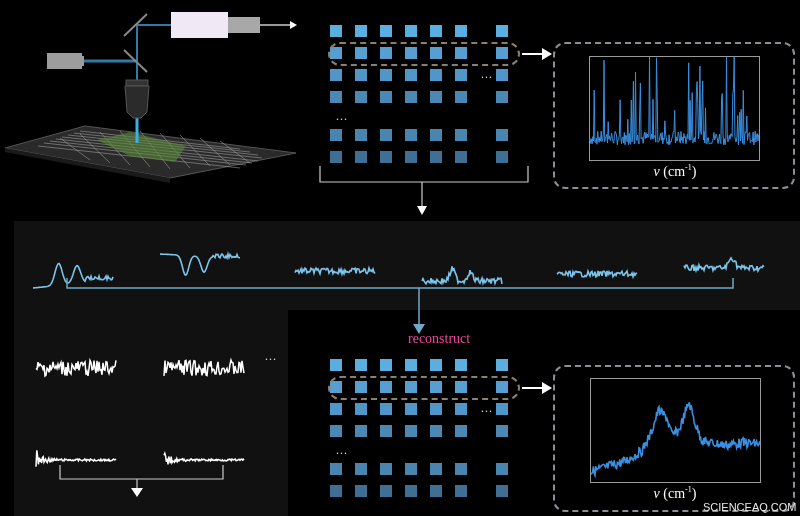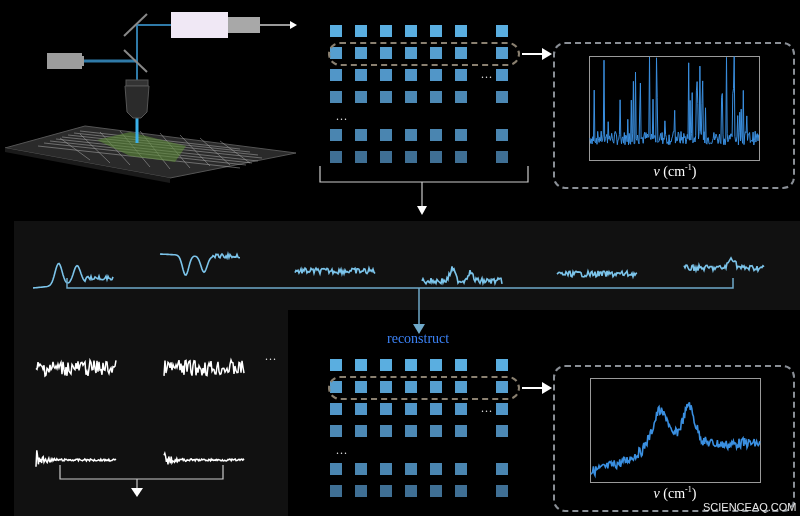--- a/index.html
+++ b/index.html
@@ -5,21 +5,21 @@
   html,body{margin:0;padding:0;background:#000;}
   body{width:800px;height:516px;position:relative;overflow:hidden;font-family:"Liberation Serif",serif;}
   .abs{position:absolute;}
   .panel{background:#111111;}
   .grid-sq{position:absolute;width:12px;height:12px;}
   .dashed-box{position:absolute;border:2px dashed #8a8f96;border-radius:12px;}
   .row-pill{position:absolute;border:2px dashed #8a8070;border-radius:12px;}
   .plot-frame{position:absolute;border:1px solid #9a9a9a;}
   .axis-label{position:absolute;color:#fff;font-size:14px;text-align:center;}
   .dots{position:absolute;color:#ddd;font-size:12px;letter-spacing:1px;line-height:8px;}
-  .label-recon{position:absolute;color:#3b82f6;font-size:14px;}
+  .label-recon{position:absolute;color:#ec4899;font-size:14px;margin-left:21px;}
   .watermark{position:absolute;color:#e8e8e8;font-family:"Liberation Sans",sans-serif;font-size:11px;}
   svg{position:absolute;overflow:visible;}
 </style>
 </head>
 <body>
 
 <svg width="310" height="200" style="left:0;top:0;">
 
   <polygon points="5,148 85,126 296,153 170,178" fill="#2a2a2a" stroke="#555" stroke-width="1"></polygon>
   <polygon points="5,148 170,178 170,183 5,152" fill="#1a1a1a"></polygon>

